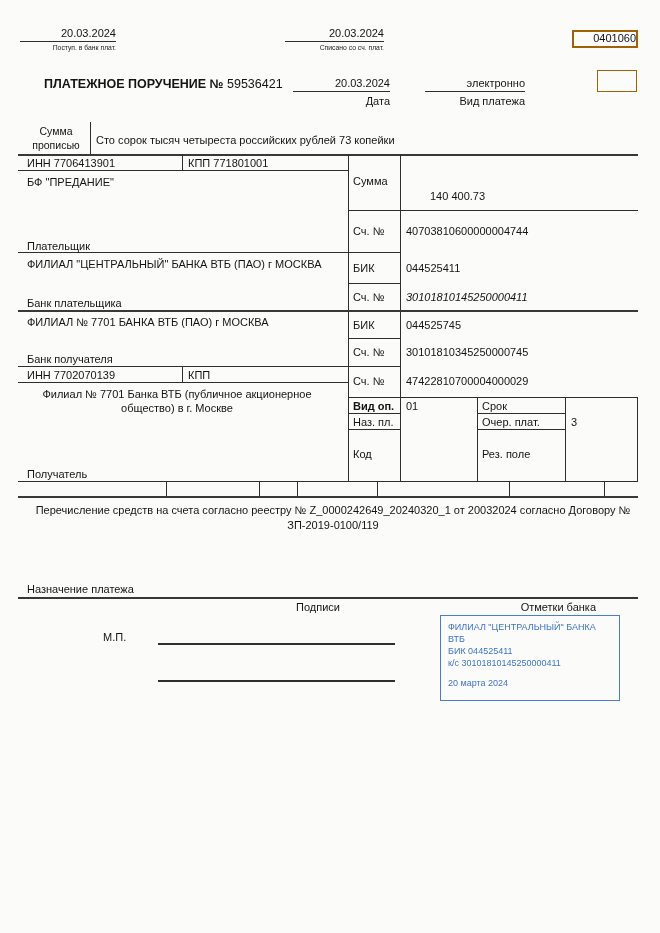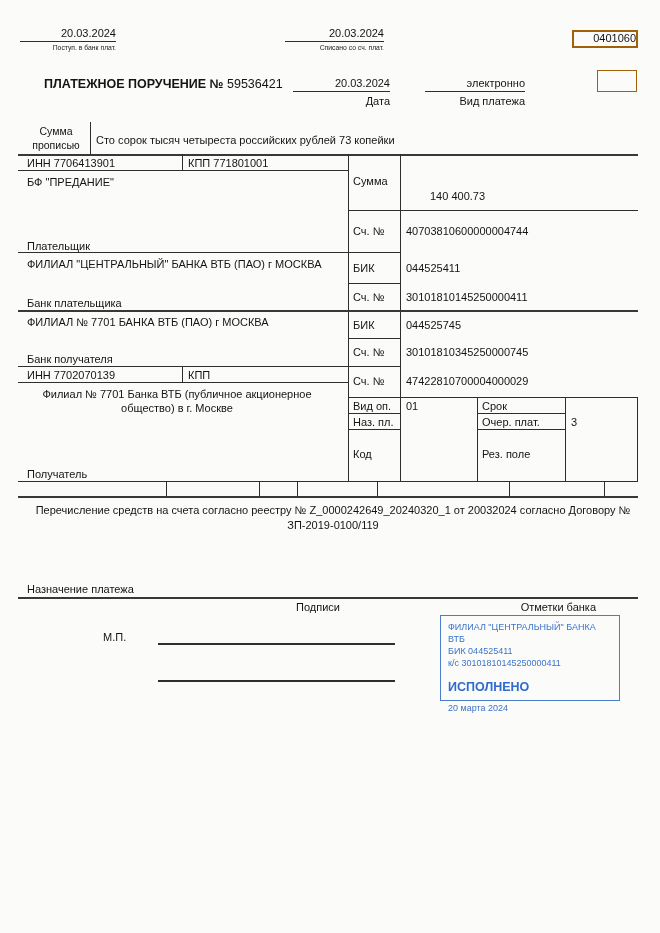--- a/index.html
+++ b/index.html
@@ -77,21 +77,21 @@
   <div class="t" style="left:406px; top:225px;">40703810600000004744</div>
 
   <div class="t" style="left:27px; top:240px;">Плательщик</div>
   <div class="hline" style="left:18px; top:252px; width:382px;"></div>
 
   <div class="t" style="left:27px; top:258px;">ФИЛИАЛ "ЦЕНТРАЛЬНЫЙ" БАНКА ВТБ (ПАО) г МОСКВА</div>
   <div class="t" style="left:353px; top:262px;">БИК</div>
   <div class="t" style="left:406px; top:262px;">044525411</div>
   <div class="hline" style="left:348px; top:283px; width:52px;"></div>
   <div class="t" style="left:353px; top:291px;">Сч. №</div>
-  <div class="t" style="left:406px; top:291px;">30101810145250000411</div>
+  <div class="t" style="left:406px; top:291px;font-style:italic;">30101810145250000411</div>
   <div class="t" style="left:27px; top:297px;">Банк плательщика</div>
   <div class="hline thick" style="left:18px; top:310px; width:620px;"></div>
 
   <div class="t" style="left:27px; top:316px;">ФИЛИАЛ № 7701 БАНКА ВТБ (ПАО) г МОСКВА</div>
   <div class="t" style="left:353px; top:319px;">БИК</div>
   <div class="t" style="left:406px; top:319px;">044525745</div>
   <div class="hline" style="left:348px; top:338px; width:52px;"></div>
   <div class="t" style="left:353px; top:346px;">Сч. №</div>
   <div class="t" style="left:406px; top:346px;">30101810345250000745</div>
   <div class="t" style="left:27px; top:353px;">Банк получателя</div>
@@ -104,21 +104,21 @@
 
   <div class="t wrap" style="left:27px; top:387px; width:300px; line-height:1.3;">Филиал № 7701 Банка ВТБ (публичное акционерное общество) в г. Москве</div>
   <div class="t" style="left:353px; top:375px;">Сч. №</div>
   <div class="t" style="left:406px; top:375px;">47422810700004000029</div>
   <div class="hline" style="left:348px; top:397px; width:290px;"></div>
 
   <div class="vline" style="left:477px; top:397px; height:84px;"></div>
   <div class="vline" style="left:565px; top:397px; height:84px;"></div>
   <div class="vline" style="left:637px; top:397px; height:84px;"></div>
 
-  <div class="t" style="left:353px; top:400px;">Вид оп.</div>
+  <div class="t" style="left:353px; top:400px;font-weight:bold;">Вид оп.</div>
   <div class="t" style="left:406px; top:400px;">01</div>
   <div class="t" style="left:482px; top:400px;">Срок</div>
   <div class="hline" style="left:348px; top:413px; width:52px;"></div>
   <div class="hline" style="left:477px; top:413px; width:88px;"></div>
 
   <div class="t" style="left:353px; top:416px;">Наз. пл.</div>
   <div class="t" style="left:482px; top:416px;">Очер. плат.</div>
   <div class="t" style="left:571px; top:416px;">3</div>
   <div class="hline" style="left:348px; top:429px; width:52px;"></div>
   <div class="hline" style="left:477px; top:429px; width:88px;"></div>
@@ -145,17 +145,16 @@
   <div class="t c" style="left:450px; top:601px; width:146px;">Отметки банка</div>
 
   <div class="t" style="left:64px; top:631px;padding-left:39px;">М.П.</div>
   <div class="hline" style="left:158px; top:643px; width:237px; height:1.5px;"></div>
   <div class="hline" style="left:158px; top:680px; width:237px; height:1.5px;"></div>
 
   <div class="stamp">
     <div>ФИЛИАЛ "ЦЕНТРАЛЬНЫЙ" БАНКА ВТБ</div>
     <div>БИК 044525411</div>
     <div>к/с 30101810145250000411</div>
-    <div class="status">ИСПОЛНЕНО</div>
     <div class="sdate">20 марта 2024</div>
   </div>
 
 </div>
 
 </body></html>

